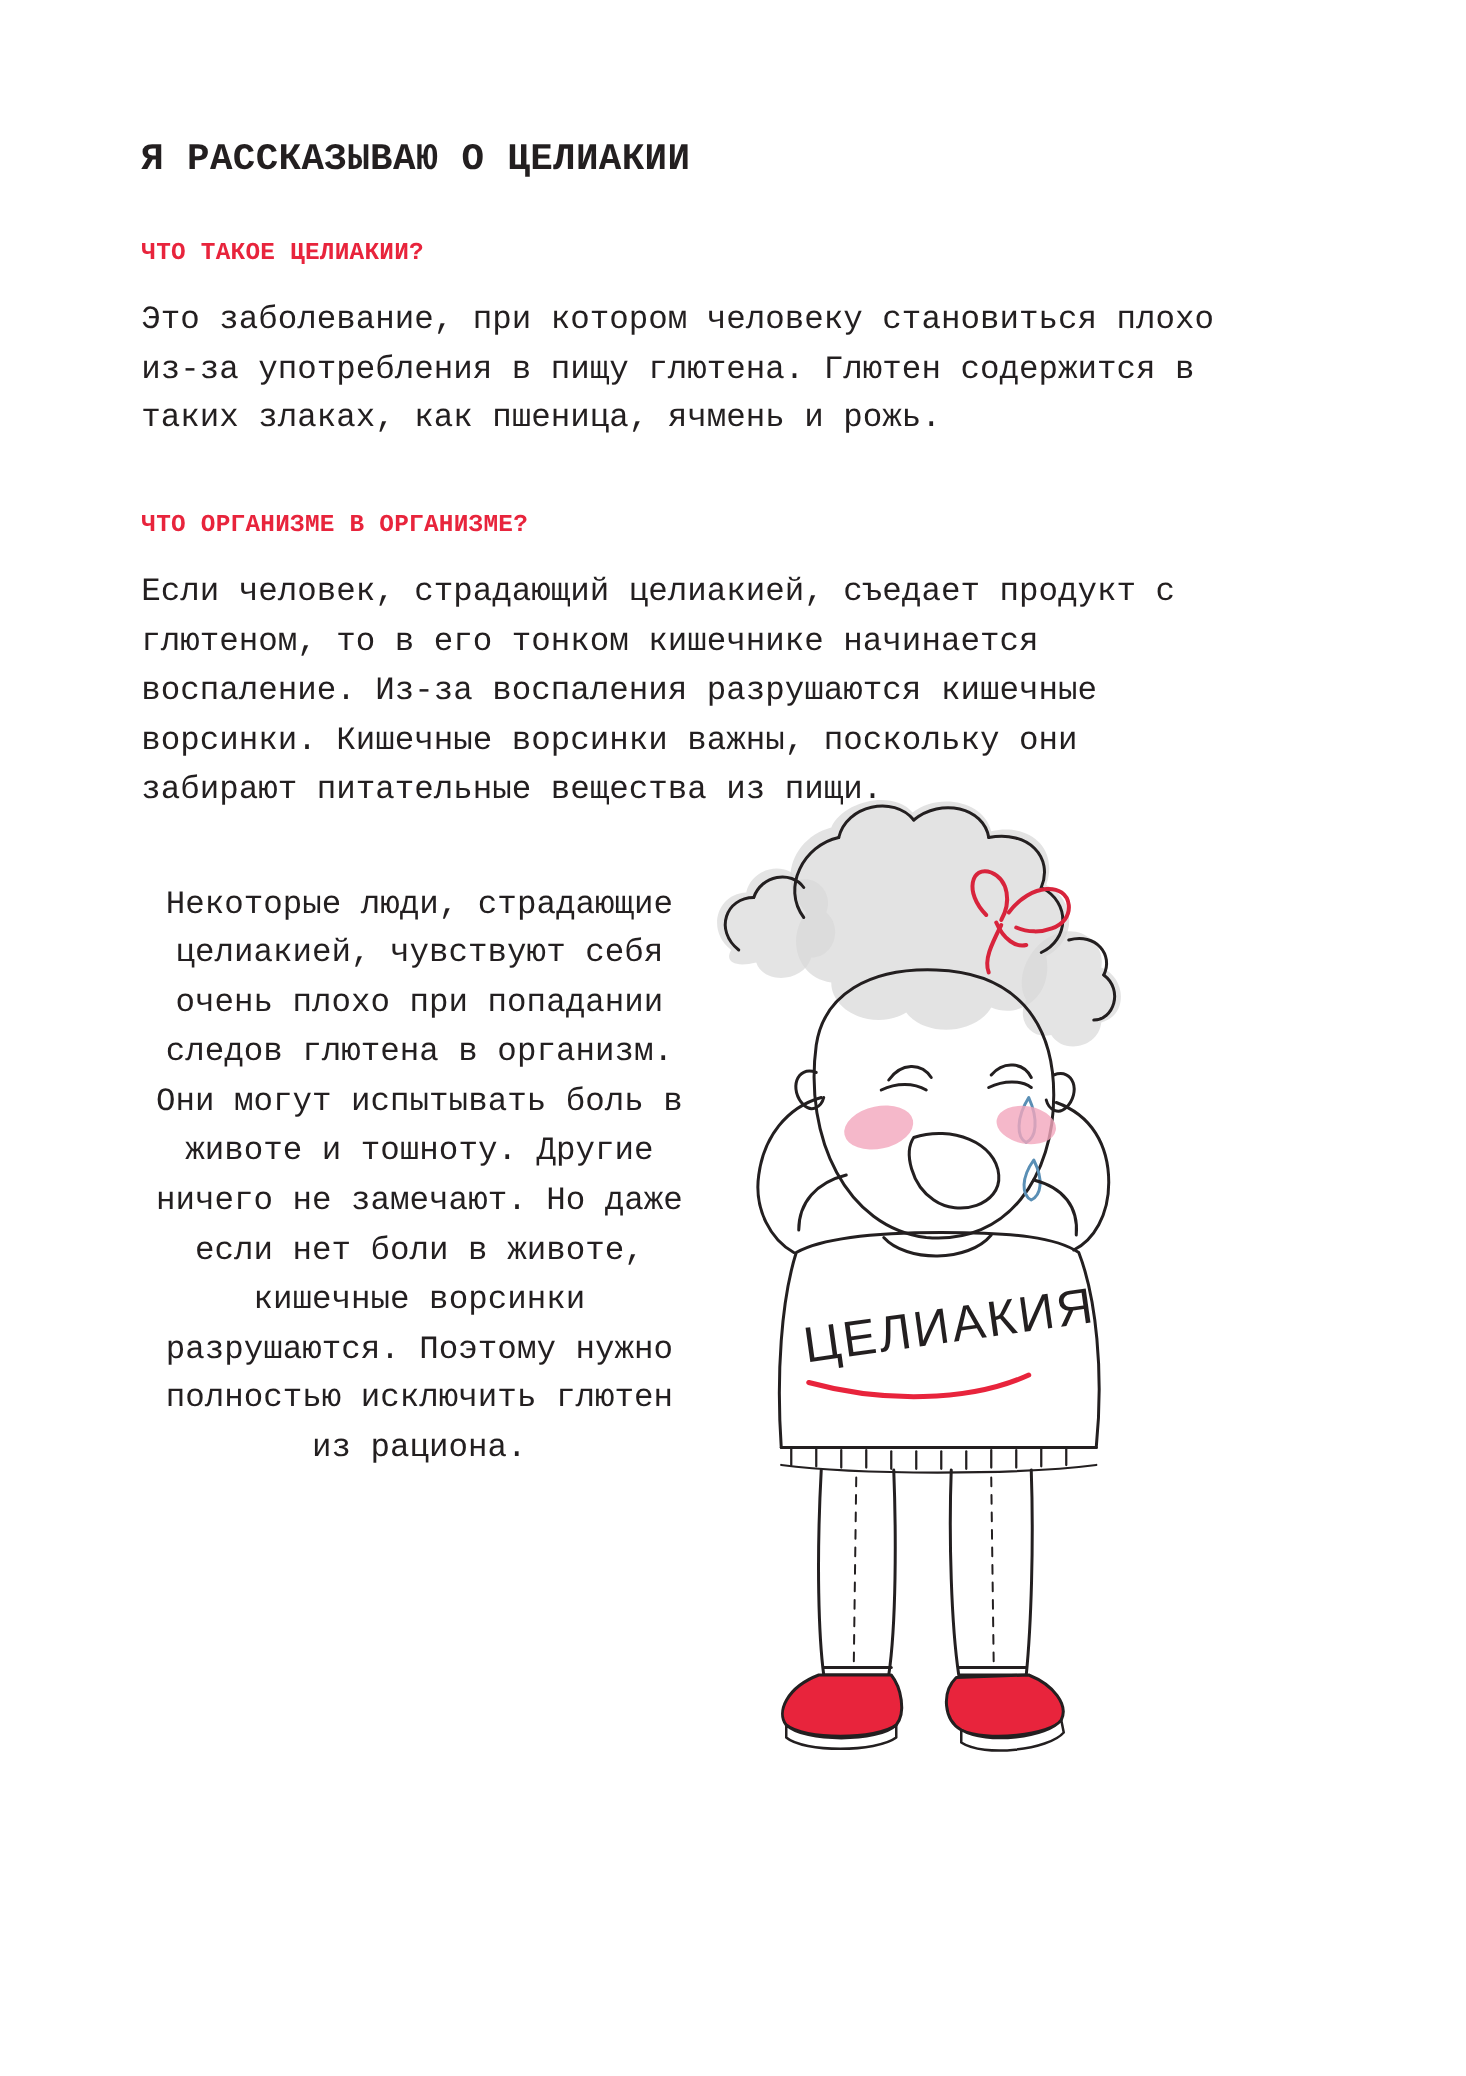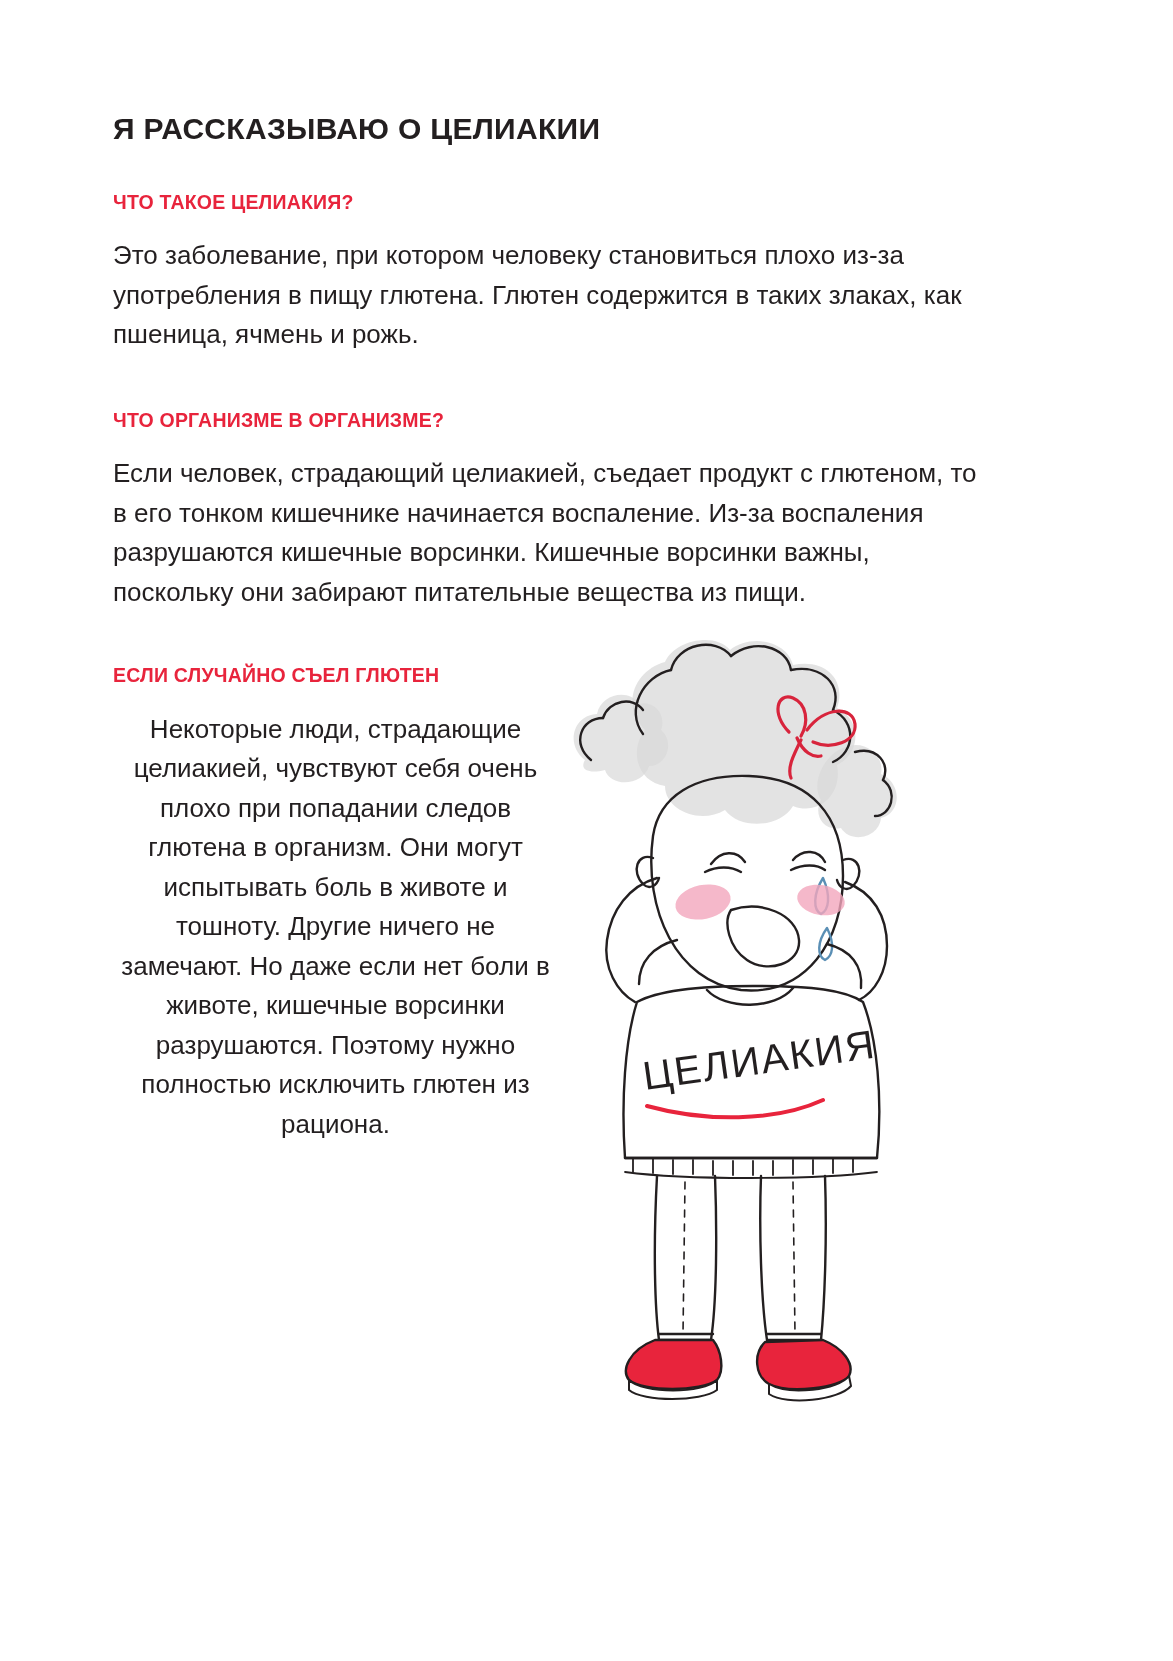--- a/index.html
+++ b/index.html
@@ -18,20 +18,21 @@
   .page {
     position: absolute;
     inset: 0;
     background: #ffffff;
   }
   .content {
     position: absolute;
     left: 113px;
     top: 112px;
     width: 880px;
+    font-family: Liberation Mono, monospace;
   }
   .doc-title {
     font-size: 30px;
     font-weight: bold;
     letter-spacing: 0.3px;
     color: #231f20;
     margin: 0 0 46px 0;
     line-height: 1.1;
   }
   .section {
@@ -71,31 +72,30 @@
 </head>
 <body>
 
 <div class="page">
 
   <div class="content">
 
     <h1 class="doc-title">Я РАССКАЗЫВАЮ О ЦЕЛИАКИИ</h1>
 
     <div class="section sec1">
-      <h2 class="section-heading">ЧТО ТАКОЕ ЦЕЛИАКИЯ?</h2>
+      <h2 class="section-heading">ЧТО ТАКОЕ ЦЕЛИАКИИ?</h2>
       <p class="section-body">Это заболевание, при котором человеку становиться плохо из-за употребления в пищу глютена. Глютен содержится в таких злаках, как пшеница, ячмень и рожь.</p>
     </div>
 
     <div class="section sec2">
       <h2 class="section-heading">ЧТО ОРГАНИЗМЕ В ОРГАНИЗМЕ?</h2>
       <p class="section-body">Если человек, страдающий целиакией, съедает продукт с глютеном, то в его тонком кишечнике начинается воспаление. Из-за воспаления разрушаются кишечные ворсинки. Кишечные ворсинки важны, поскольку они забирают питательные вещества из пищи.</p>
     </div>
 
     <div class="section section-narrow">
-      <h2 class="section-heading">ЕСЛИ СЛУЧАЙНО СЪЕЛ ГЛЮТЕН</h2>
       <p class="section-body">Некоторые люди, страдающие целиакией, чувствуют себя очень плохо при попадании следов глютена в организм. Они могут испытывать боль в животе и тошноту. Другие ничего не замечают. Но даже если нет боли в животе, кишечные ворсинки разрушаются. Поэтому нужно полностью исключить глютен из рациона.</p>
     </div>
 
   </div>
 
   <div class="illustration">
     <svg viewBox="0 0 430 800" xmlns="http://www.w3.org/2000/svg" aria-hidden="true">
       <g fill="none" stroke="#231f20" stroke-width="2.4" stroke-linecap="round" stroke-linejoin="round">
 
         <g stroke="none" fill="#d9d9d9">

